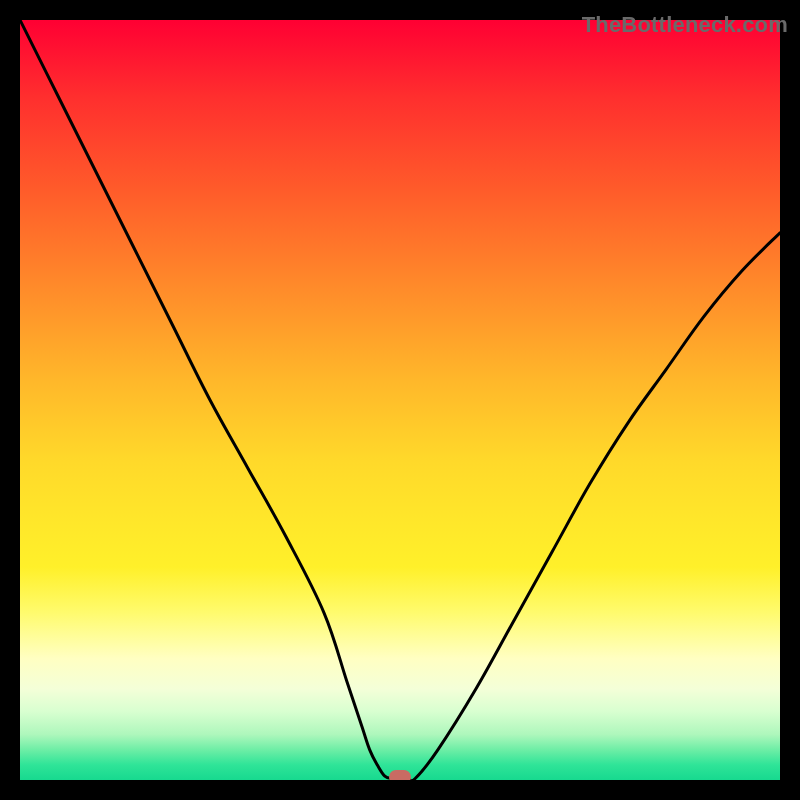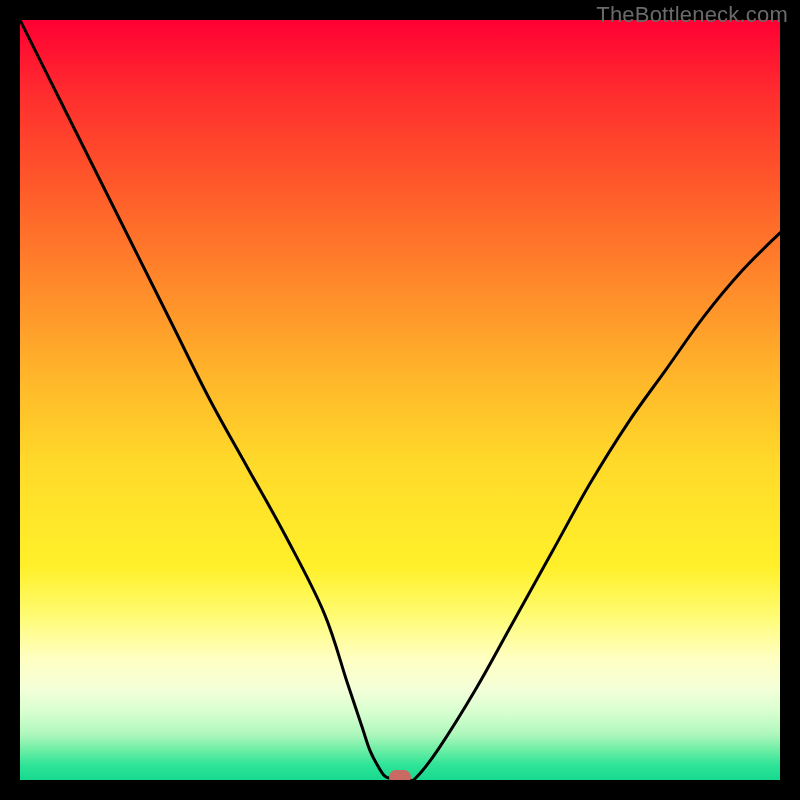--- a/index.html
+++ b/index.html
@@ -12,25 +12,25 @@
     overflow: hidden;
   }
   .frame {
     position: relative;
     width: 800px;
     height: 800px;
     background: #000;
   }
   .watermark {
     position: absolute;
-    top: 2px;
+    top: 12px;
     right: 12px;
     color: #6a6a6a;
     font-size: 22px;
-    font-weight: 400;
+    font-weight: 700;
     letter-spacing: 0.2px;
     z-index: 20;
   }
   .plot {
     position: absolute;
     left: 20px;
     top: 20px;
     width: 760px;
     height: 760px;
     overflow: hidden;

